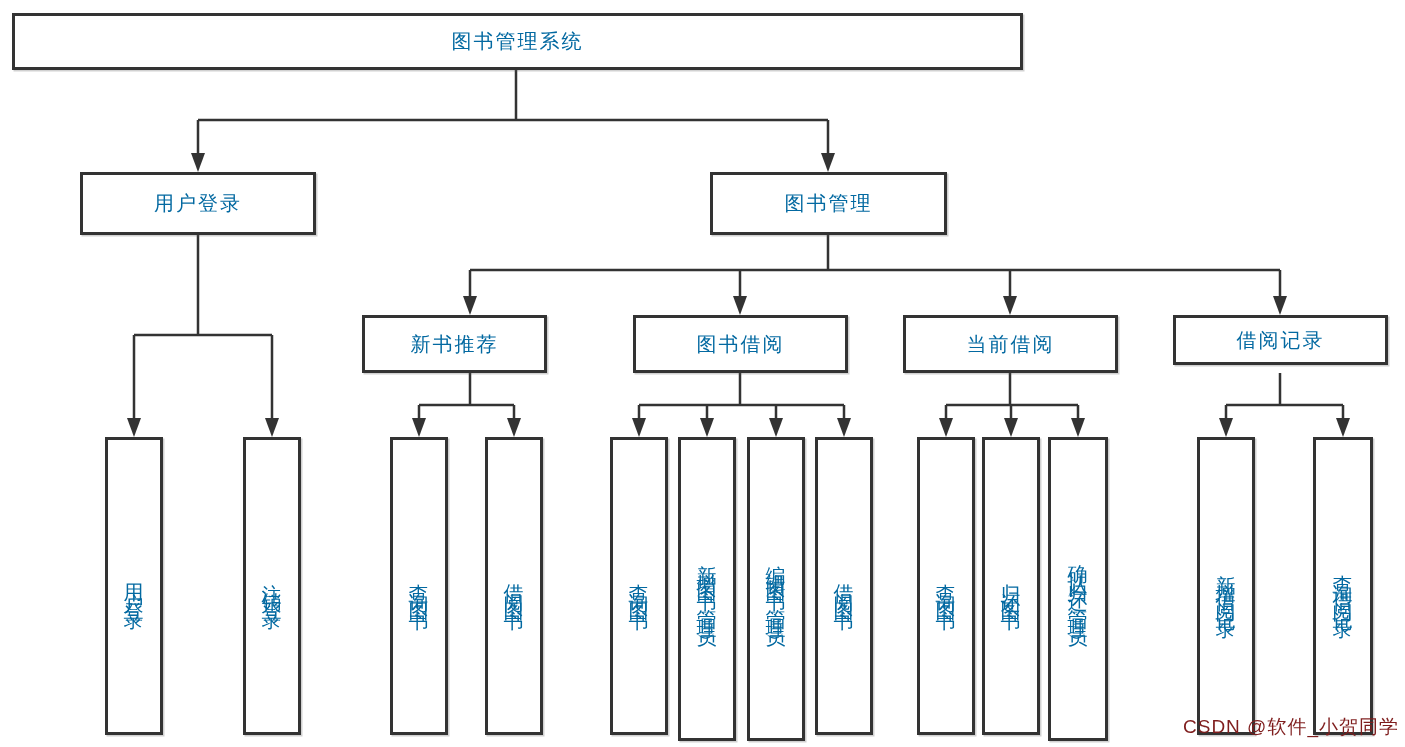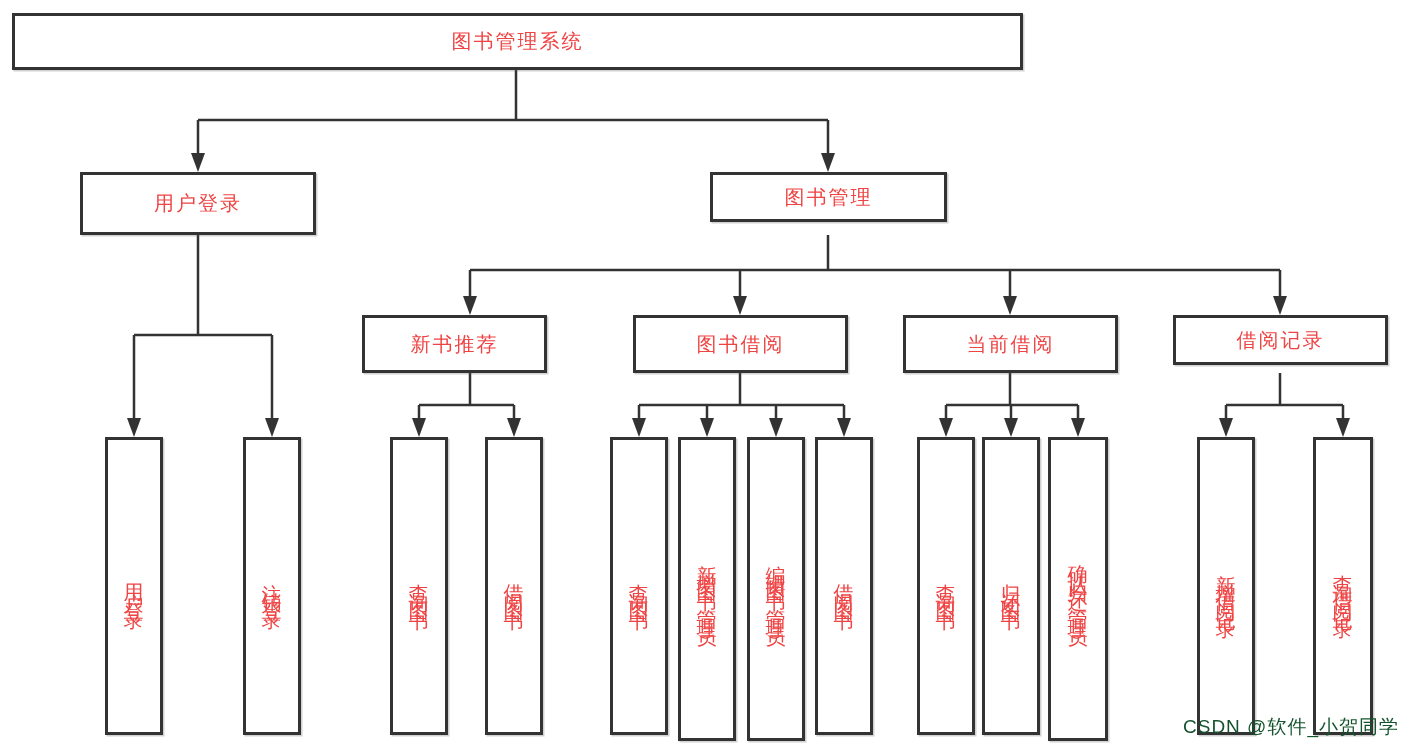--- a/index.html
+++ b/index.html
@@ -14,21 +14,21 @@
   svg.connectors {
     position: absolute; left: 0; top: 0;
     width: 1405px; height: 747px;
     z-index: 1;
   }
   .box {
     position: absolute;
     box-sizing: border-box;
     background: #ffffff;
     border: 3px solid #333333;
-    color: #ef4444;
+    color: #0369a1;
     display: flex;
     align-items: center;
     justify-content: center;
     z-index: 2;
     box-shadow: 1.5px 1.5px 0 rgba(90,90,90,0.28);
   }
   .box.h {
     font-size: 20px;
     letter-spacing: 2px;
     white-space: nowrap;
@@ -36,21 +36,21 @@
   .box.v {
     writing-mode: vertical-rl;
     font-size: 20px;
     letter-spacing: 9px;
     line-height: 1;
   }
   .watermark {
     position: absolute;
     left: 1183px; top: 714px;
     font-size: 19px;
-    color: #14532d;
+    color: #7f1d1d;
     letter-spacing: 1px;
     white-space: nowrap;
     z-index: 5;
   }
 </style>
 </head>
 <body>
 
 <div class="canvas">
 
@@ -83,21 +83,21 @@
       <polygon points="1004,418 1018,418 1011,437"></polygon>
       <polygon points="1071,418 1085,418 1078,437"></polygon>
       <polygon points="1219,418 1233,418 1226,437"></polygon>
       <polygon points="1336,418 1350,418 1343,437"></polygon>
     </g>
   </svg>
 
   <div class="box h" style="left:12px; top:13px; width:1011px; height:57px">图书管理系统</div>
 
   <div class="box h" style="left:80px; top:172px; width:236px; height:63px">用户登录</div>
-  <div class="box h" style="left:710px; top:172px; width:237px; height:50px">图书管理</div>
+  <div class="box h" style="left:710px; top:172px; width:237px; height:63px">图书管理</div>
 
   <div class="box h" style="left:362px; top:315px; width:185px; height:58px">新书推荐</div>
   <div class="box h" style="left:633px; top:315px; width:215px; height:58px">图书借阅</div>
   <div class="box h" style="left:903px; top:315px; width:215px; height:58px">当前借阅</div>
   <div class="box h" style="left:1173px; top:315px; width:215px; height:50px">借阅记录</div>
 
   <div class="box v" style="left:105px; top:437px; width:58px; height:298px">用户登录</div>
   <div class="box v" style="left:243px; top:437px; width:58px; height:298px">注销登录</div>
 
   <div class="box v" style="left:390px; top:437px; width:58px; height:298px">查询图书</div>

